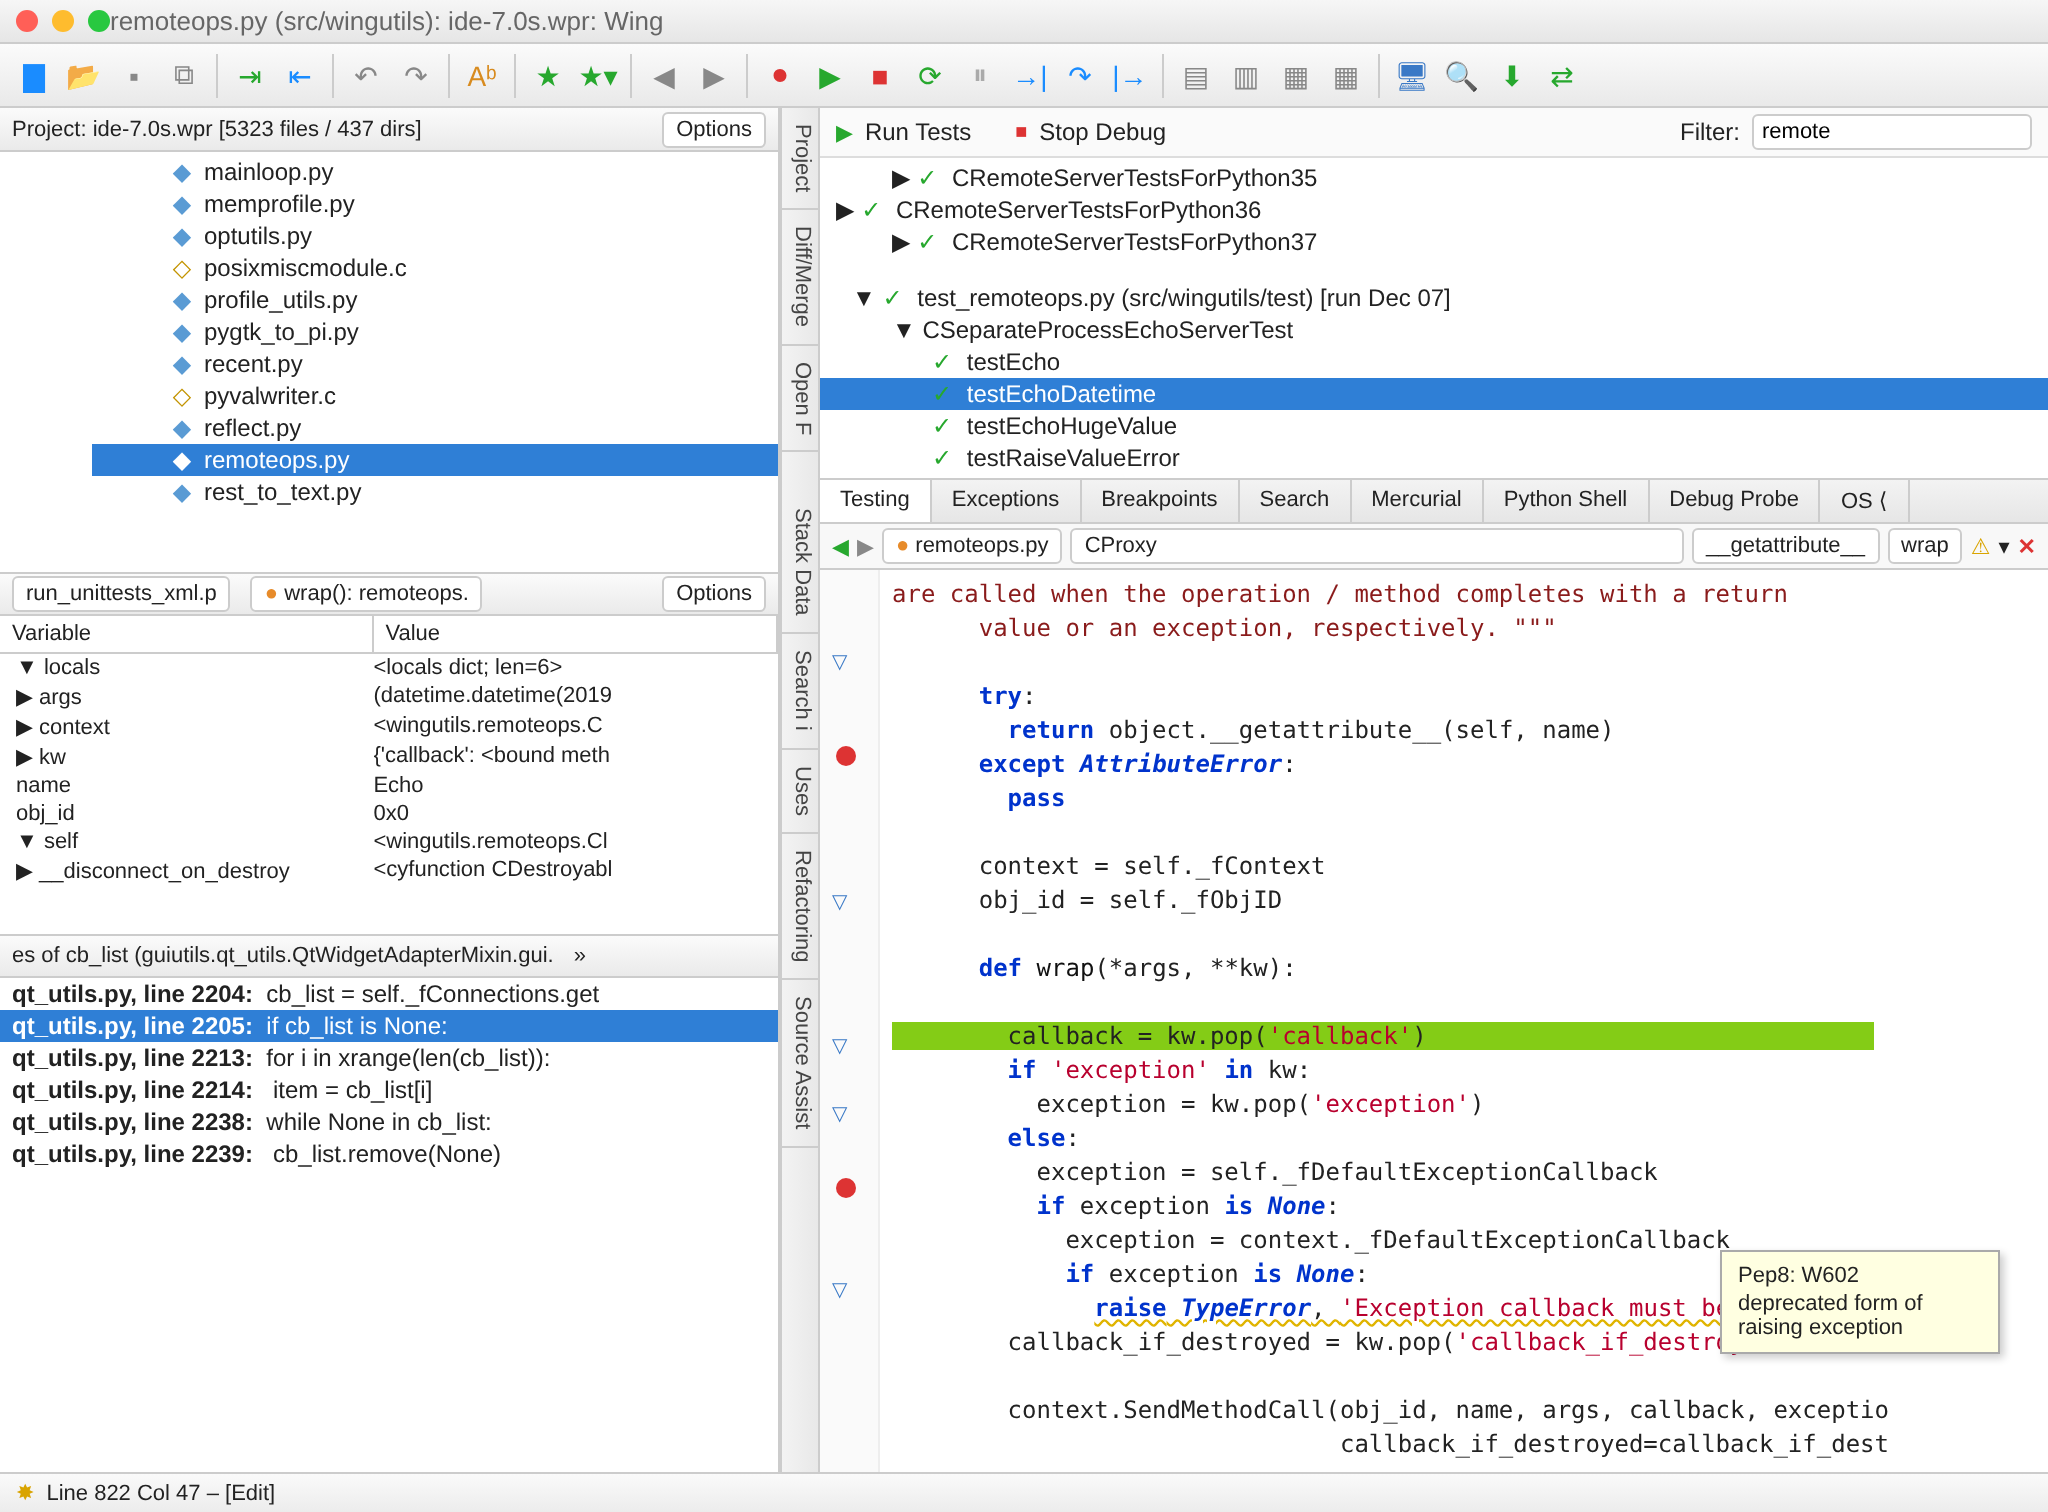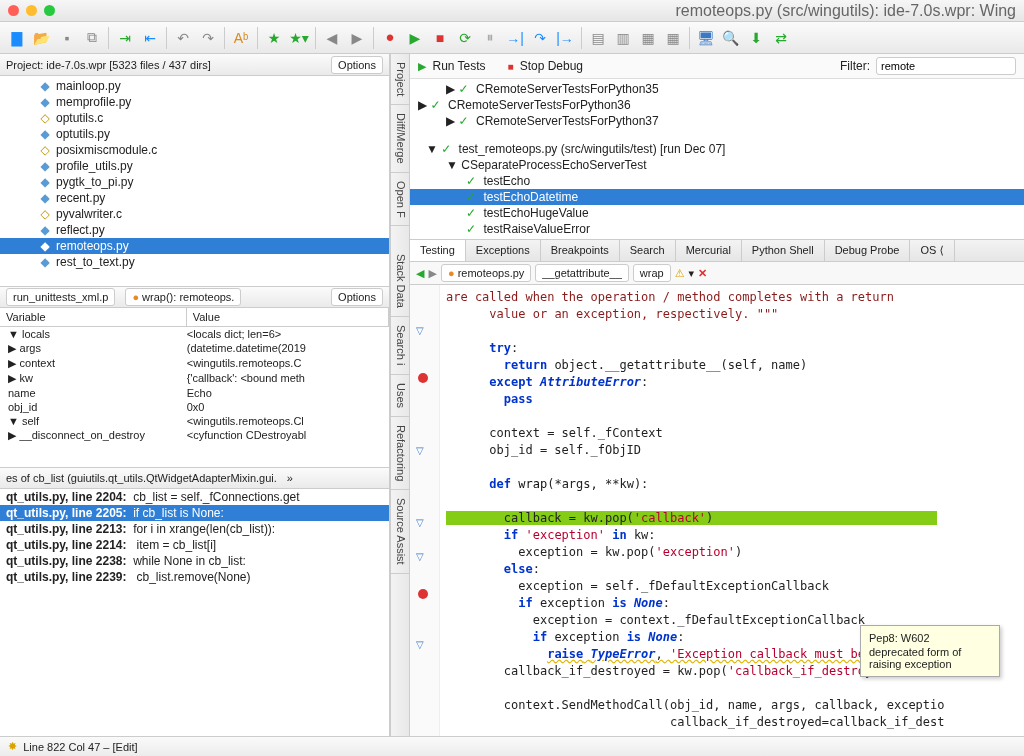--- a/index.html
+++ b/index.html
@@ -1,33 +1,33 @@
 <!DOCTYPE html>
 <html><head>
 <meta charset="utf-8">
 <style>
   * { box-sizing: border-box; margin: 0; padding: 0; }
   body { font-family: "Helvetica Neue", Arial, sans-serif; font-size: 12px; background: #ececec; color: #222; width: 1024px; height: 756px; overflow: hidden; }
   .titlebar { height: 22px; background: linear-gradient(#f6f6f6,#e6e6e6); display: flex; align-items: center; padding: 0 8px; border-bottom: 1px solid #ccc; }
   .traffic { display: flex; gap: 7px; }
   .traffic span { width: 11px; height: 11px; border-radius: 50%; display:inline-block; }
   .t-close{background:#ff5f57;} .t-min{background:#febc2e;} .t-max{background:#28c840;}
-  .titletext { flex:1; text-align:right; color:#666; font-size:16px; }
+  .titletext { flex:1; text-align:left; color:#666; font-size:13px; }
   .toolbar { height: 32px; background: linear-gradient(#fbfbfb,#e9e9e9); border-bottom:1px solid #ccc; display:flex; align-items:center; padding:0 6px; gap:3px;}
   .tbtn { width:22px; height:22px; display:flex; align-items:center; justify-content:center; font-size:14px; border-radius:3px; cursor:pointer;}
   .sep{width:1px;height:22px;background:#ccc;margin:0 2px;}
   .main { display:flex; height: 682px; }
   .left { width: 390px; display:flex; flex-direction:column; background:#fff; border-right:1px solid #ccc; }
   .vtabs { width:20px; background:linear-gradient(to right,#f3f3f3,#e8e8e8); border-left:1px solid #ccc; border-right:1px solid #ccc; display:flex; flex-direction:column; font-size:11px; color:#444;}
   .vtab { writing-mode: vertical-rl; padding:8px 2px; border-bottom:1px solid #ccc; cursor:pointer; text-align:center;}
   .right { flex:1; display:flex; flex-direction:column; background:#fff; }
   .panelhdr { height:22px; background:linear-gradient(#fbfbfb,#eaeaea); border-bottom:1px solid #ccc; display:flex; align-items:center; padding:0 6px; gap:10px; font-size:11px;}
   .panelhdr .spacer{flex:1;}
   .tree { flex:0 0 auto; overflow:hidden; background:#fff; padding:2px 0; }
-  .treerow { padding:1px 6px 1px 38px; font-size:12px; cursor:pointer; white-space:nowrap; }
+  .treerow { padding:1px 6px 1px 38px; font-size:12px; cursor:pointer; white-space:nowrap;margin-left:46px; }
   .treerow.sel { background:#2f7fd6; color:#fff; }
   .treerow .icon{display:inline-block;width:14px;text-align:center;margin-right:4px;color:#888;}
   .treerow .py{color:#5a9bd4;} .treerow .c{color:#c39400;}
   .treerow.sel .icon{color:#fff;}
   .varpanel { border-top:1px solid #ccc; }
   .varhdr{display:flex;font-size:11px;border-bottom:1px solid #ccc;}
   .varhdr > div{padding:3px 6px;border-right:1px solid #ccc;}
   .varhdr .c1{width:48%;} .varhdr .c2{flex:1;}
   .varrow{display:flex;font-size:11px;padding:1px 0;}
   .varrow .c1{width:48%;padding-left:8px;} .varrow .c2{flex:1;white-space:nowrap;overflow:hidden;}
@@ -120,21 +120,20 @@
   <div class="left">
 
     <div class="panelhdr">
       <span>Project: ide-7.0s.wpr [5323 files / 437 dirs]</span>
       <span class="spacer"></span>
       <span class="dropdown">Options</span>
     </div>
     <div class="tree" style="height:210px;" id="project-tree">
         <div class="treerow"><span class="icon py">◆</span>mainloop.py</div>
         <div class="treerow"><span class="icon py">◆</span>memprofile.py</div>
-        <div class="treerow"><span class="icon c">◇</span>optutils.c</div>
         <div class="treerow"><span class="icon py">◆</span>optutils.py</div>
         <div class="treerow"><span class="icon c">◇</span>posixmiscmodule.c</div>
         <div class="treerow"><span class="icon py">◆</span>profile_utils.py</div>
         <div class="treerow"><span class="icon py">◆</span>pygtk_to_pi.py</div>
         <div class="treerow"><span class="icon py">◆</span>recent.py</div>
         <div class="treerow"><span class="icon c">◇</span>pyvalwriter.c</div>
         <div class="treerow"><span class="icon py">◆</span>reflect.py</div>
         <div class="treerow sel"><span class="icon py">◆</span>remoteops.py</div>
         <div class="treerow"><span class="icon py">◆</span>rest_to_text.py</div>
       </div>
@@ -232,20 +231,21 @@
         <div class="tab">Mercurial</div>
         <div class="tab">Python Shell</div>
         <div class="tab">Debug Probe</div>
         <div class="tab">OS ⟨</div>
       </div>
 
     <div class="editbar">
       <span style="color:#27a82e">◀</span>
       <span style="color:#888">▶</span>
       <span class="dropdown"><span class="bullet">●</span> <span>remoteops.py</span></span>
+      <span class="dropdown" style="flex:1">CProxy</span>
       <span class="dropdown">__getattribute__</span>
       <span class="dropdown">wrap</span>
       <span style="color:#d9a400">⚠</span>
       <span>▾</span>
       <span style="color:#d33;font-weight:bold">✕</span>
     </div>
 
     <div class="editor">
       <div class="gutter">
         <div class="gut-mark gut-red" style="top:88px"></div>

